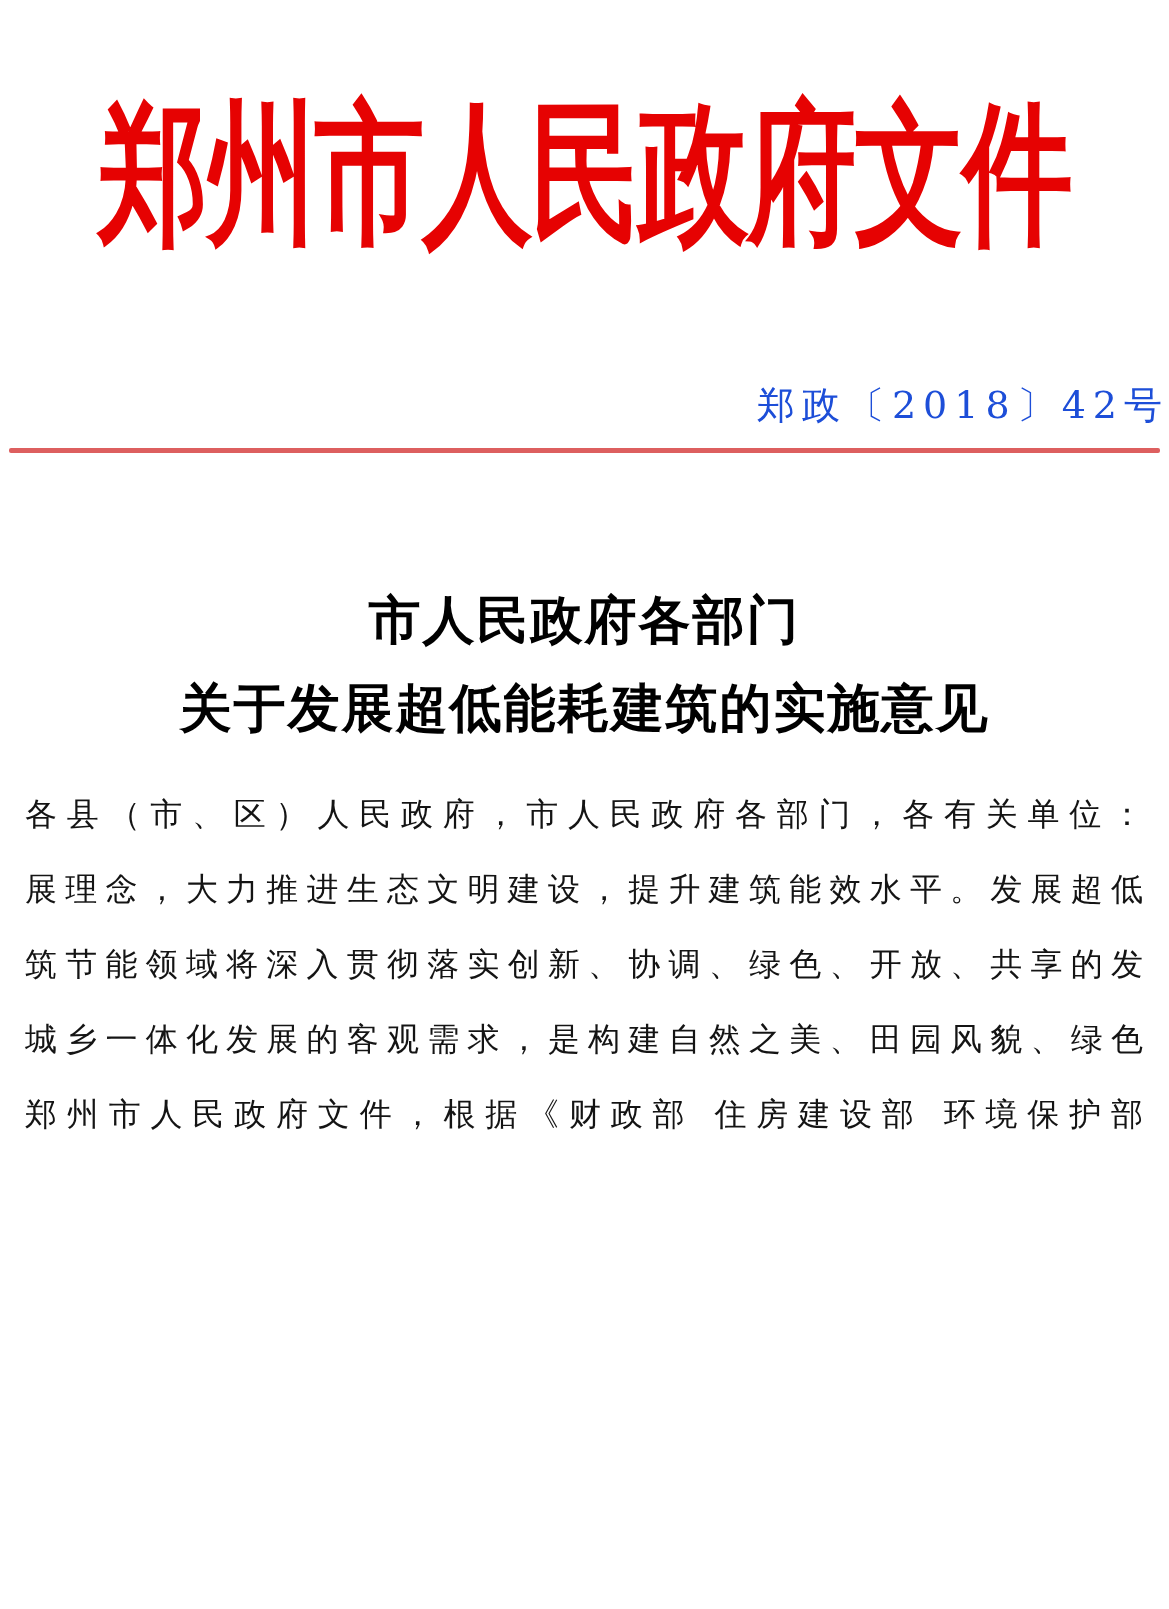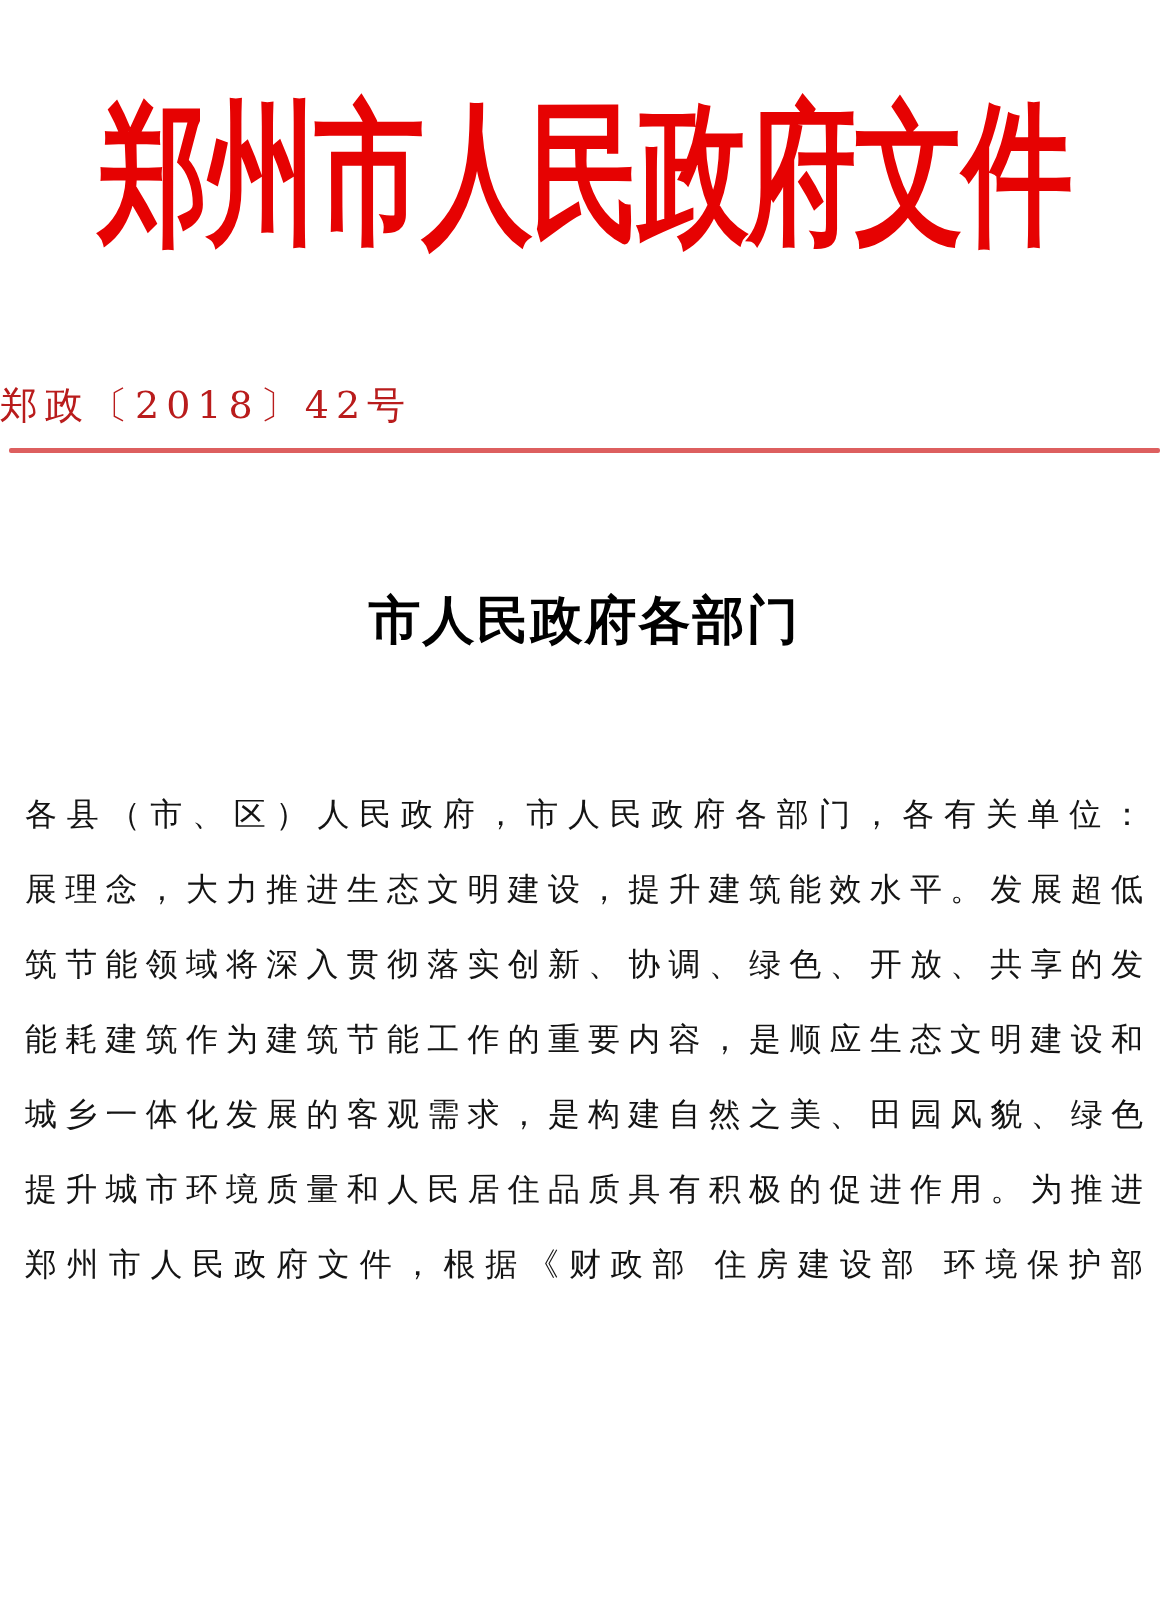--- a/index.html
+++ b/index.html
@@ -26,24 +26,24 @@
     transform: scaleY(1.40);
     transform-origin: center;
     white-space: nowrap;
   }
 
   
   .doc-number {
     position: absolute;
     top: 381px; left: 0; right: 0;
     height: 48px; line-height: 48px;
-    text-align: left;
+    text-align: right;
     font-size: 38px;
     letter-spacing: 7px;
-    color: #b91c1c;
+    color: #1d4ed8;
   }
 
   
   .red-rule {
     position: absolute;
     top: 448px; left: 9px; right: 9px;
     height: 5px;
     background: #dd5f5f;
     border-radius: 2px;
   }
@@ -111,29 +111,28 @@
 <div class="page">
 
   <div class="letterhead">郑州市人民政府文件</div>
 
   <div class="doc-number">郑政〔2018〕42号</div>
 
   <div class="red-rule"></div>
 
   <div class="main-title">
     <div>市人民政府各部门</div>
+    <div>关于发展超低能耗建筑的实施意见</div>
   </div>
 
   <div class="body-text">
     <div class="body-line">各县（市、区）人民政府，市人民政府各部门，各有关单位：</div>
     <div class="body-line">展理念，大力推进生态文明建设，提升建筑能效水平。发展超低</div>
     <div class="body-line">筑节能领域将深入贯彻落实创新、协调、绿色、开放、共享的发</div>
-    <div class="body-line">能耗建筑作为建筑节能工作的重要内容，是顺应生态文明建设和</div>
     <div class="body-line">城乡一体化发展的客观需求，是构建自然之美、田园风貌、绿色</div>
-    <div class="body-line">提升城市环境质量和人民居住品质具有积极的促进作用。为推进</div>
     <div class="body-line">郑州市人民政府文件，根据《财政部 住房建设部 环境保护部</div>
   </div>
 
   <div class="page-number">— 1 —</div>
 
   <div class="watermark">
     <span class="wechat-icon">
       <svg width="54" height="52" viewBox="0 0 54 52">
 
         <g>

